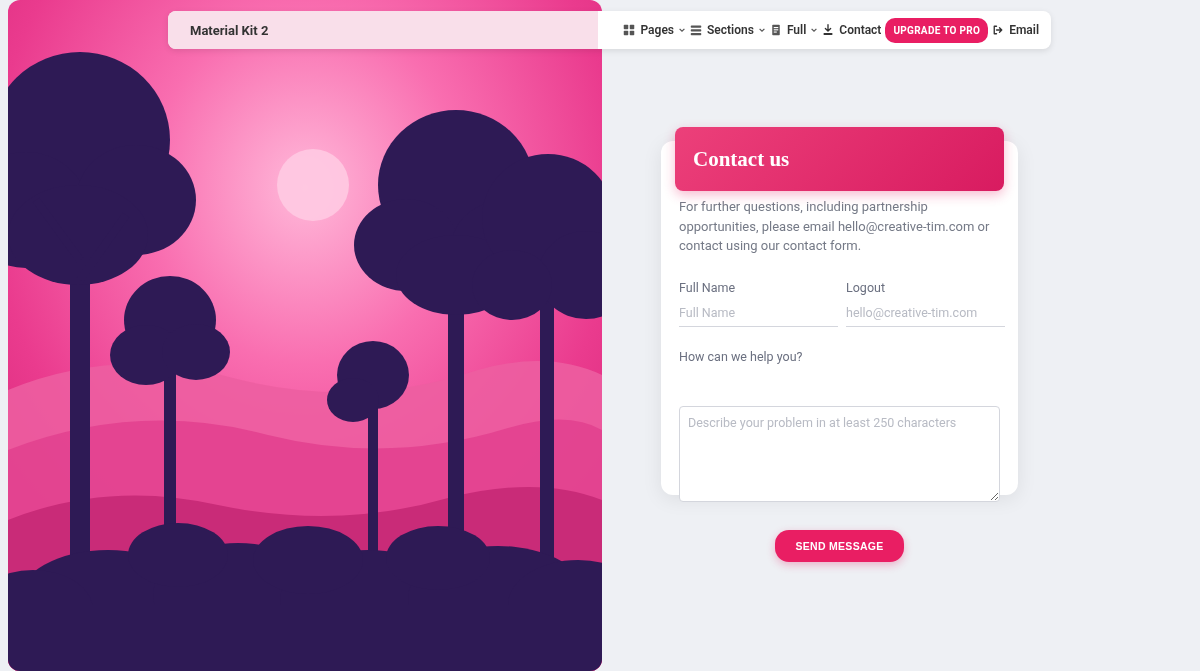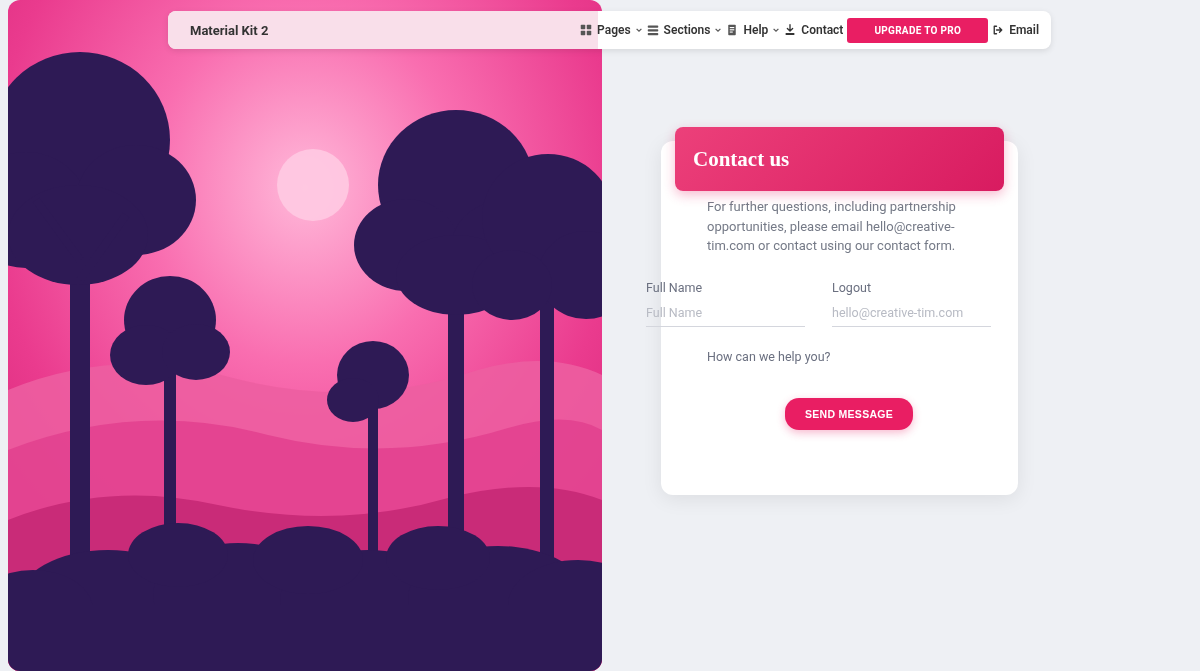--- a/index.html
+++ b/index.html
@@ -8,28 +8,28 @@
     .hero-image { position: absolute; left: 8px; top: 0; width: 594px; height: 671px; border-radius: 12px; overflow: hidden; }
     .hero-svg { width: 100%; height: 100%; display: block; }
     
     .navbar { position: absolute; left: 168px; top: 11px; width: 883px; height: 38px; background: #fff; border-radius: 8px; box-shadow: 0 2px 6px rgba(0,0,0,0.1); display: flex; align-items: center; padding: 0 12px; }
     .navbar-left { background: rgba(248,217,230,0.85); position: absolute; left: 0; top: 0; width: 430px; height: 100%; border-radius: 8px 0 0 8px; display:flex; align-items:center; padding-left: 22px;}
     .brand { font-weight: 700; font-size: 13px; color: #333; position: relative; z-index: 2; }
     .navbar-right { margin-left: auto; display: flex; align-items: center; gap: 4px; position: relative; z-index: 2; }
     .nav-item { display: flex; align-items: center; gap: 5px; font-size: 12px; font-weight: 600; color: #333; cursor: pointer; }
     .nav-item svg { width: 12px; height: 12px; }
     .chevron { width: 8px !important; height: 8px !important; margin-left: -1px; }
-    .upgrade-btn { background: #e91e63; color: #fff; font-size: 10px; font-weight: 700; padding: 7px 27px; border-radius: 3px; letter-spacing: 0.3px; cursor: pointer; }
+    .upgrade-btn { background: #e91e63; color: #fff; font-size: 10px; font-weight: 700; padding: 7px 8px; border-radius: 10px; letter-spacing: 0.3px; cursor: pointer; }
     
     .card { position: absolute; left: 661px; top: 141px; width: 357px; height: 354px; background: #fff; border-radius: 12px; box-shadow: 0 4px 20px rgba(0,0,0,0.08); }
     .card-header { position: absolute; left: 14px; top: -14px; width: 329px; height: 64px; background: linear-gradient(135deg, #ec407a 0%, #d81b60 100%); border-radius: 8px; display: flex; align-items: center; padding-left: 18px; box-shadow: 0 4px 12px rgba(233,30,99,0.3); }
     .card-header h1 { color: #fff; font-size: 21px; font-weight: 700; font-family: Georgia, 'Times New Roman', serif; }
-    .card-body { padding: 56px 27px 20px 18px; margin-left: 28px; }
+    .card-body { padding: 56px 18px 20px 18px; }
     .card-desc { font-size: 13px; color: #757a87; line-height: 1.5; margin-bottom: 24px; }
-    .form-row { display: flex; gap: 27px; margin-bottom: 22px; justify-content: flex-end; }
+    .form-row { display: flex; gap: 8px; margin-bottom: 22px; }
     .form-group { flex: 1; display: flex; flex-direction: column; }
     .form-group.full { width: 100%; gap: 36px; }
     .form-label { font-size: 12.5px; color: #6b7080; margin-bottom: 6px; }
     .form-input { border: none; border-bottom: 1px solid #d4d6dd; padding: 4px 0 6px 0; font-size: 12.5px; color: #333; outline: none; background: transparent; font-family: inherit; }
     .form-input::placeholder { color: #b8bbc4; }
     .form-textarea { border: 1px solid #d4d6dd; border-radius: 4px; padding: 8px; font-size: 12.5px; color: #333; outline: none; resize: both; height: 96px; font-family: inherit; }
     .form-textarea::placeholder { color: #b8bbc4; }
     .submit-wrap { text-align: center; margin-top: 28px; }
     .submit-btn { background: #e91e63; color: #fff; border: none; padding: 10px 20px; border-radius: 14px; font-size: 10.5px; font-weight: 700; letter-spacing: 0.3px; cursor: pointer; box-shadow: 0 3px 8px rgba(233,30,99,0.3); }
   </style>
@@ -126,21 +126,21 @@
           <path d="M2 3.5 L5 6.5 L8 3.5"></path>
         </svg>
     </div>
     <div class="nav-item">
       <svg viewBox="0 0 16 16" fill="#555">
           <rect x="3" y="1" width="10" height="14" rx="1"></rect>
           <rect x="5" y="4" width="6" height="1.5" fill="#fff"></rect>
           <rect x="5" y="7" width="6" height="1.5" fill="#fff"></rect>
           <rect x="5" y="10" width="4" height="1.5" fill="#fff"></rect>
         </svg>
-      <span>Help</span>
+      <span>Full</span>
       <svg class="chevron" viewBox="0 0 10 10" fill="none" stroke="#555" stroke-width="1.5">
           <path d="M2 3.5 L5 6.5 L8 3.5"></path>
         </svg>
     </div>
     <div class="nav-item">
       <svg viewBox="0 0 16 16" fill="#333">
           <path d="M8 1 L8 9 M4.5 6 L8 9.5 L11.5 6" stroke="#333" stroke-width="1.8" fill="none" stroke-linecap="round" stroke-linejoin="round"></path>
           <rect x="2" y="12" width="12" height="2.5" rx="1"></rect>
         </svg>
       <span>Contact</span>
@@ -166,18 +166,19 @@
         <label class="form-label">Full Name</label>
         <input class="form-input" type="text" placeholder="Full Name" style="">
       </div>
       <div class="form-group">
         <label class="form-label">Logout</label>
         <input class="form-input" type="text" placeholder="hello@creative-tim.com" style="">
       </div>
     </div>
     <div class="form-group full">
       <label class="form-label">How can we help you?</label>
+      <textarea class="form-textarea" placeholder="Describe your problem in at least 250 characters" style=""></textarea>
     </div>
     <div class="submit-wrap">
       <button class="submit-btn">SEND MESSAGE</button>
     </div>
   </div>
 </div>
 
 </body></html>

